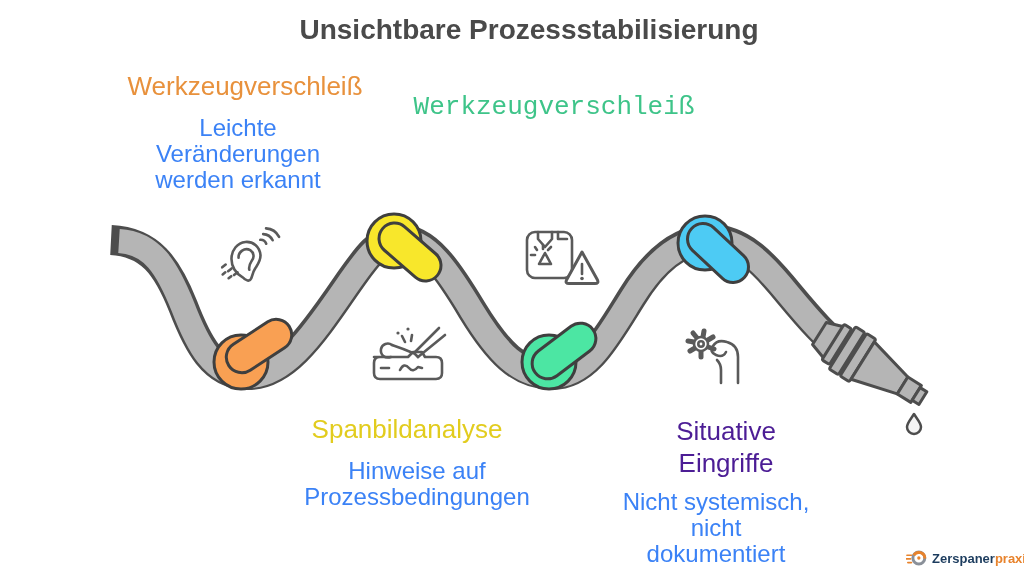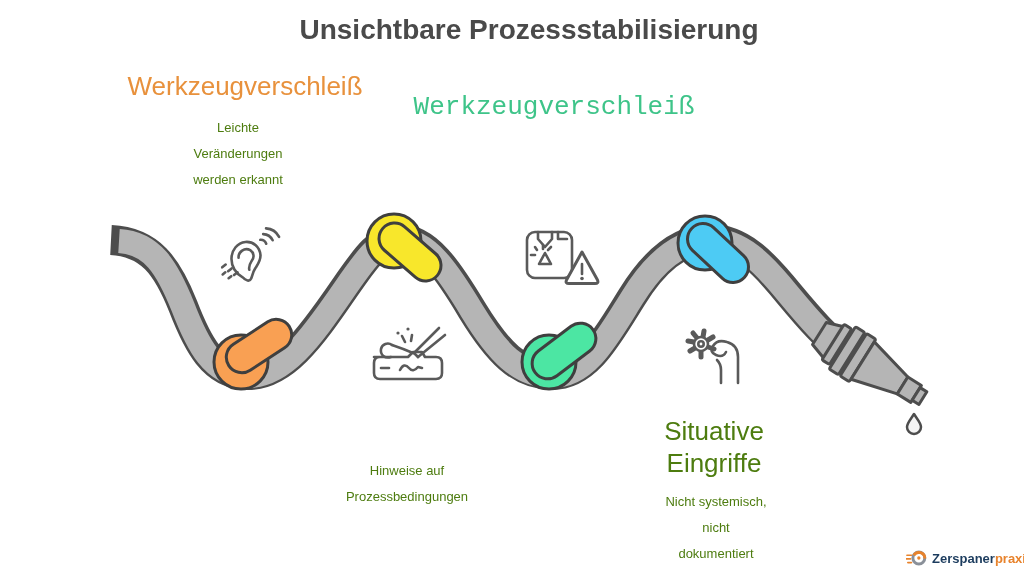--- a/index.html
+++ b/index.html
@@ -12,29 +12,29 @@
     margin:0; font-size:28px; line-height:34px; font-weight:700;
     color:#4A4A4A; white-space:nowrap;
   }
   .step-label {
     position:absolute; transform:translateX(-50%);
     font-size:26px; line-height:32px; font-weight:500;
     text-align:center; white-space:pre-line;
   }
   .step-desc {
     position:absolute; transform:translateX(-50%);
-    font-size:13px; line-height:26px; font-weight:400;
-    color:#4d7c0f; text-align:center; white-space:pre-line;
+    font-size:24px; line-height:26px; font-weight:400;
+    color:#3b82f6; text-align:center; white-space:pre-line;
   }
   #label-0 { left:245px; top:70px; }
   #desc-0  { left:238px; top:115px; }
   #label-2 { left:554px; top:91px;font-family:Liberation Mono, monospace; }
   #desc-2  { left:553px; top:141px; }
   #label-1 { left:407px; top:413px; }
-  #desc-1  { left:407px; top:458px; }
+  #desc-1  { left:417px; top:458px; }
   #label-3 { left:714px; top:415px; }
   #desc-3  { left:716px; top:489px; }
 
   svg.scene { position:absolute; left:0; top:0; }
   .rope-outline { fill:none; stroke:#4D4D4D; stroke-width:30px; }
   .rope-body    { fill:none; stroke:#B5B5B5; stroke-width:24px; }
   .knot-shape   { stroke:#3F3F3F; stroke-width:3px; }
   .metal { fill:#B5B5B5; stroke:#4D4D4D; stroke-width:3px; stroke-linejoin:round; }
   .droplet { fill:#F4F4F4; stroke:#4D4D4D; stroke-width:2.5px; stroke-linejoin:round; }
   .ico { fill:none; stroke:#5A5A5A; stroke-width:2.6px; stroke-linecap:round; stroke-linejoin:round; }
@@ -162,24 +162,25 @@
     </g>
   </svg>
 
   <div class="step-label" id="label-0" style="color: rgb(232, 145, 60);">Werkzeugverschleiß</div>
   <div class="step-desc" id="desc-0">Leichte
 Veränderungen
 werden erkannt</div>
 
   <div class="step-label" id="label-2" style="color: rgb(62, 196, 137);">Werkzeugverschleiß</div>
 
+  <div class="step-label" id="label-1" style="color: rgb(226, 204, 30);">Spanbildanalyse</div>
   <div class="step-desc" id="desc-1">Hinweise auf
 Prozessbedingungen</div>
 
-  <div class="step-label" id="label-3" style="color: #4d7c0f;">Situative
+  <div class="step-label" id="label-3" style="color: #4c1d95; margin-left: 12px;">Situative
 Eingriffe</div>
   <div class="step-desc" id="desc-3">Nicht systemisch,
 nicht
 dokumentiert</div>
 
   <div class="logo">
     <svg width="22" height="22" viewBox="0 0 24 24">
       <path d="M 1 9 H 6" stroke="#E8832C" stroke-width="1.8" stroke-linecap="round" fill="none"></path>
       <path d="M 0 13 H 5" stroke="#E8832C" stroke-width="1.8" stroke-linecap="round" fill="none"></path>
       <path d="M 2 17 H 6" stroke="#E8832C" stroke-width="1.8" stroke-linecap="round" fill="none"></path>

